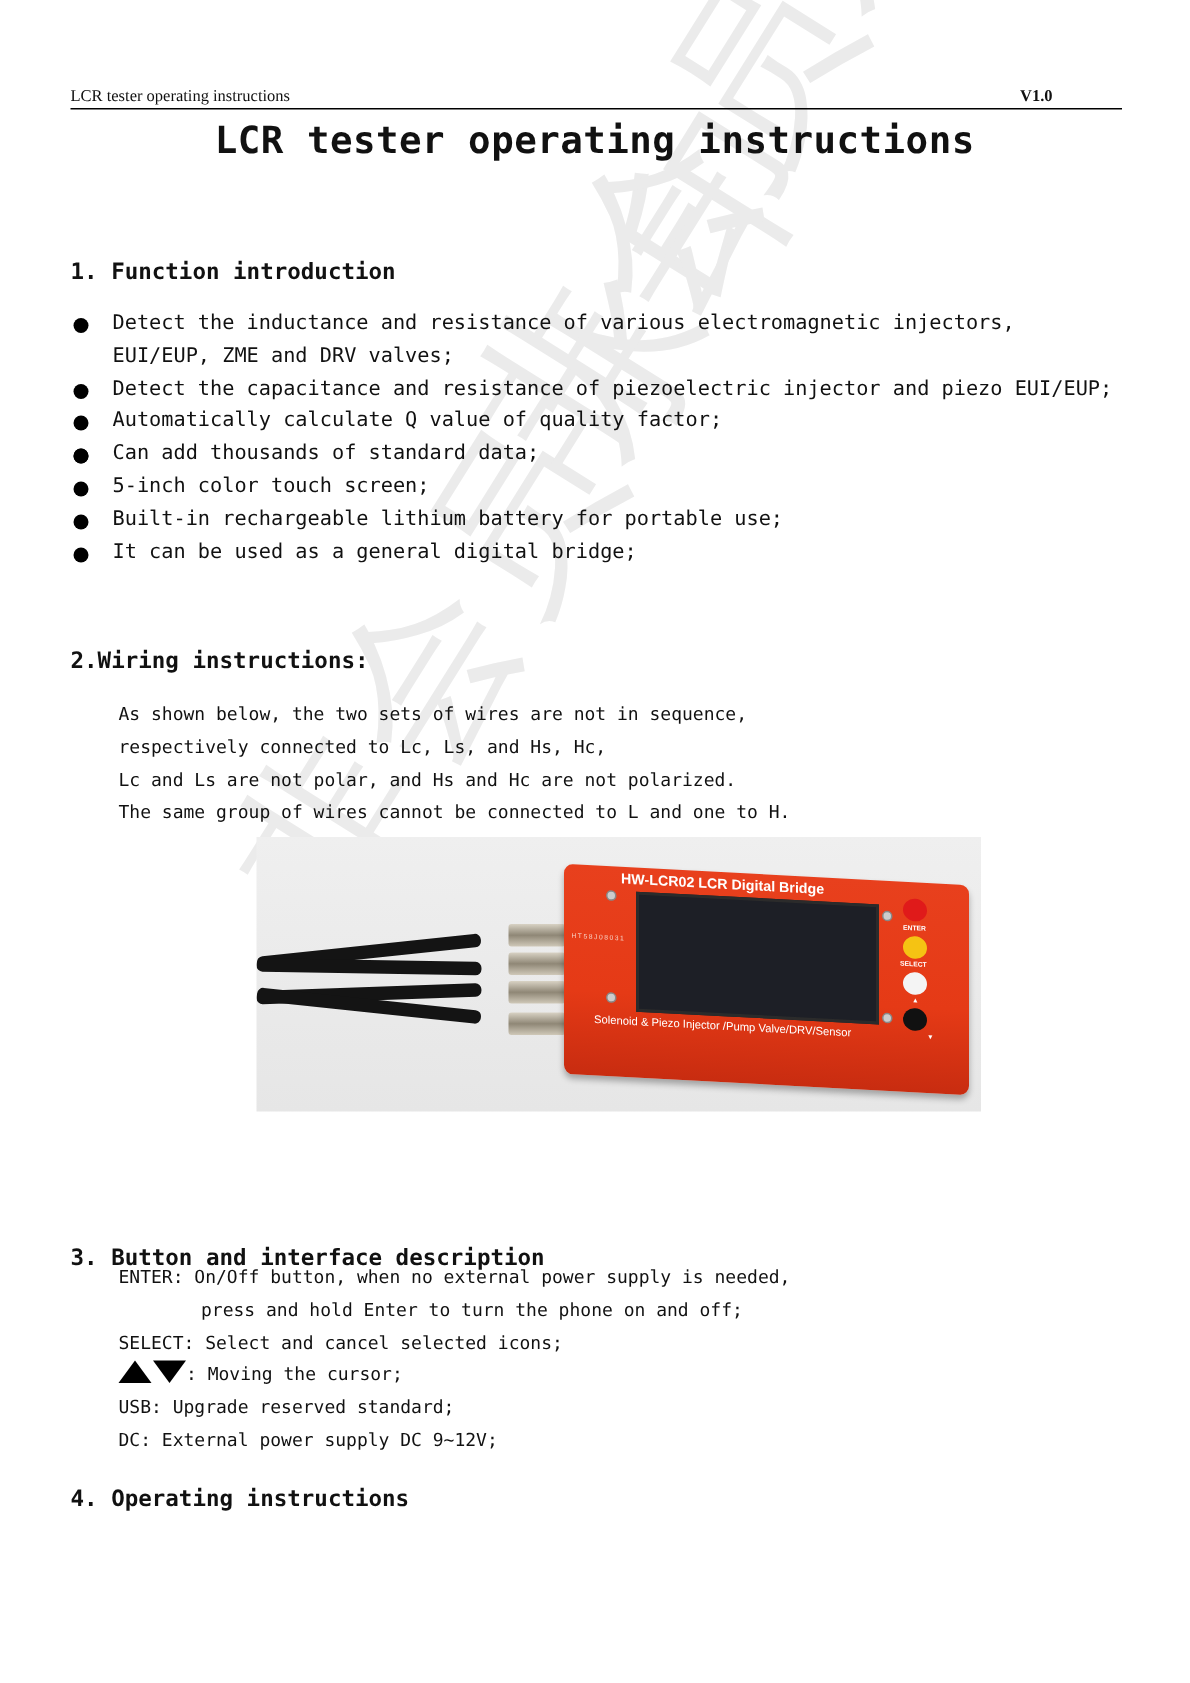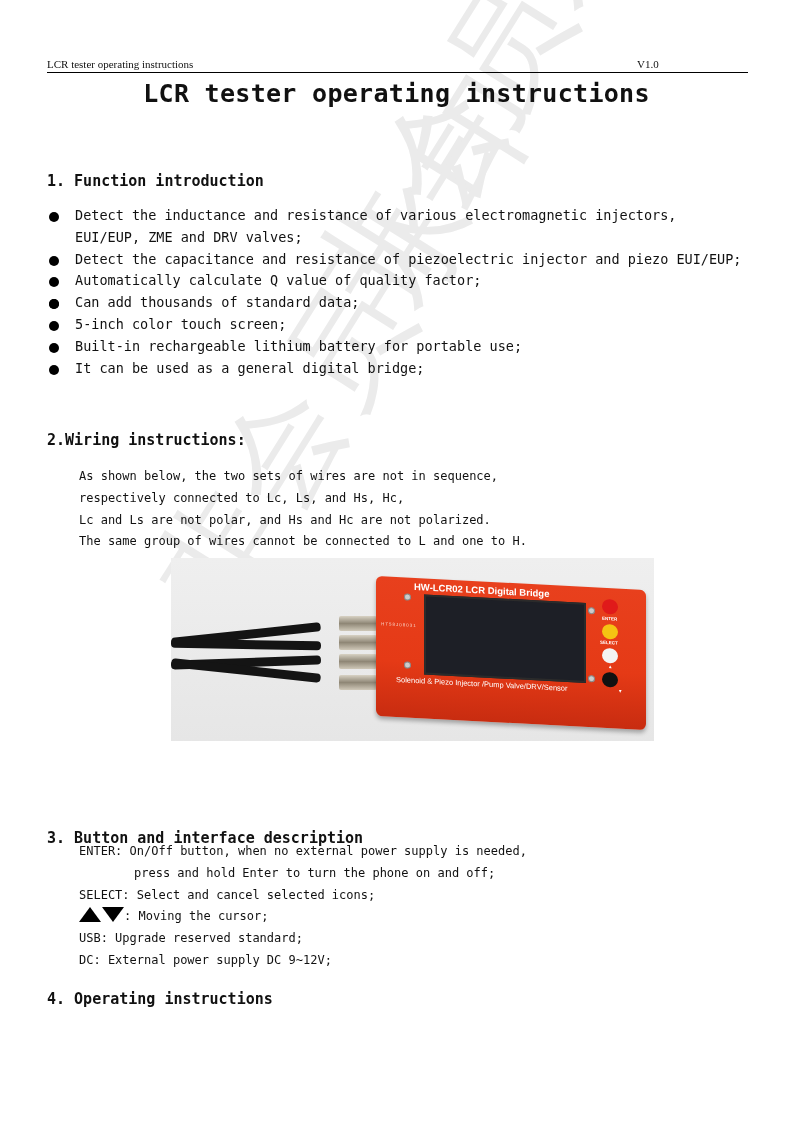--- a/index.html
+++ b/index.html
@@ -2,21 +2,21 @@
 <html><head>
 <meta charset="utf-8">
 <style>
   html, body { margin:0; padding:0; background:#ffffff; }
   body { width:793px; height:1122px; position:relative; overflow:hidden; font-family:"DejaVu Sans Mono","Liberation Mono",monospace; color:#111; }
   .watermark { position:absolute; left:120px; top:560px; font-family:"DejaVu Sans",sans-serif; font-size:118px; color:#ebebeb; transform:rotate(-58deg); transform-origin:left top; white-space:nowrap; letter-spacing:4px; z-index:0; pointer-events:none; }
   .watermark2 { position:absolute; left:280px; top:260px; font-family:"DejaVu Sans",sans-serif; font-size:118px; color:#ebebeb; transform:rotate(-58deg); transform-origin:left top; white-space:nowrap; letter-spacing:4px; z-index:0; pointer-events:none; }
   .content { position:relative; z-index:1; }
   .hdr { position:absolute; left:47px; top:57px; width:701px; height:15px; border-bottom:1.5px solid #000; font-family:"Liberation Serif",serif; font-size:11px; }
   .hdr .left { position:absolute; left:0; top:1px; }
-  .hdr .right { position:absolute; left:590px; top:1px; }
+  .hdr .right { position:absolute; left:633px; top:1px;font-weight:bold; }
   .title { position:absolute; left:0; width:793px; top:79px; text-align:center; font-size:25px; font-weight:bold; letter-spacing:0.3px; }
   .h2 { position:absolute; left:47px; font-size:15px; font-weight:bold; }
   .bullets { position:absolute; left:47px; top:205px; font-size:13.5px; }
   .bullet { position:relative; padding-left:28px; line-height:21.8px; }
   .bullet .dot { position:absolute; left:2px; top:7px; width:10px; height:10px; border-radius:50%; background:#000; }
   .para { position:absolute; left:79px; font-size:12px; line-height:21.8px; }
   .photo { position:absolute; left:171px; top:558px; width:483px; height:183px; background:linear-gradient(180deg,#efefef 0%,#e6e6e6 100%); overflow:hidden; }
   .cable { position:absolute; height:9px; background:#141414; border-radius:4px; }
   .bnc { position:absolute; width:38px; height:15px; background:linear-gradient(180deg,#d8d2c4,#8f8776 50%,#cfc8b8); border-radius:2px; }
   .device { position:absolute; left:205px; top:25px; width:270px; height:140px; background:linear-gradient(180deg,#e8401d 0%,#e53a16 60%,#c82c10 100%); border-radius:6px; transform:skewY(3deg); box-shadow:0 3px 4px rgba(0,0,0,.3); }

